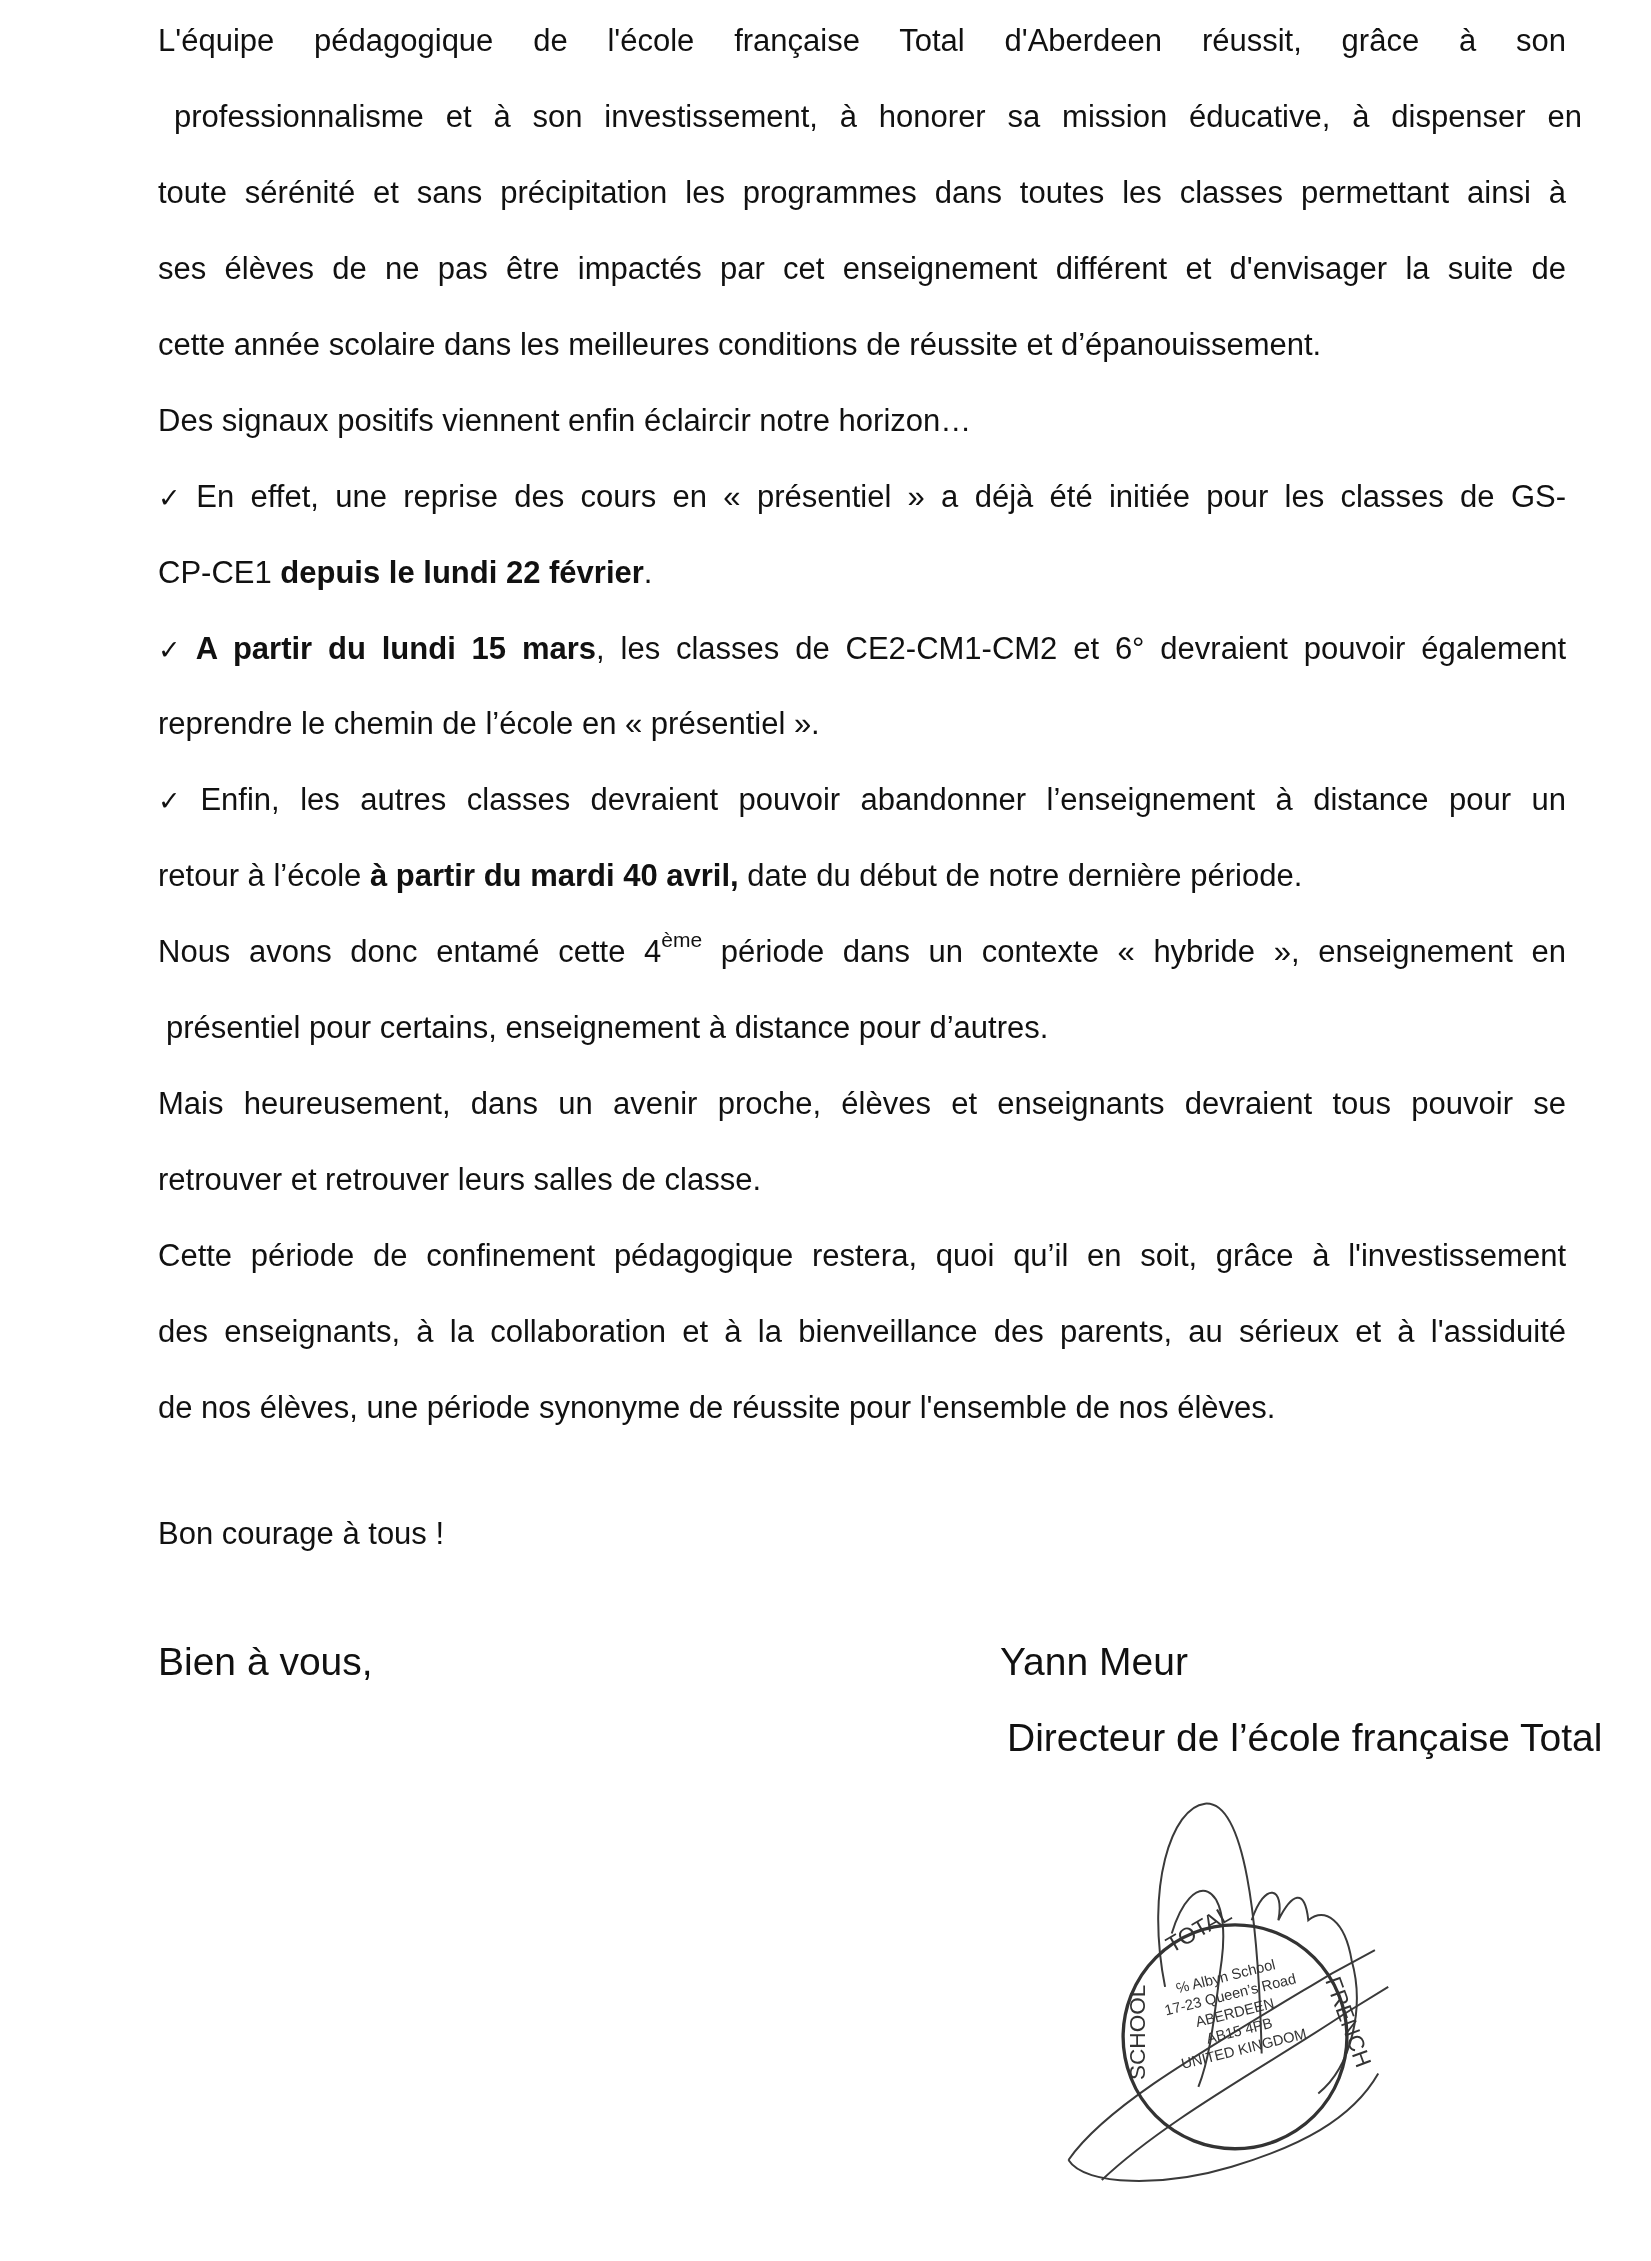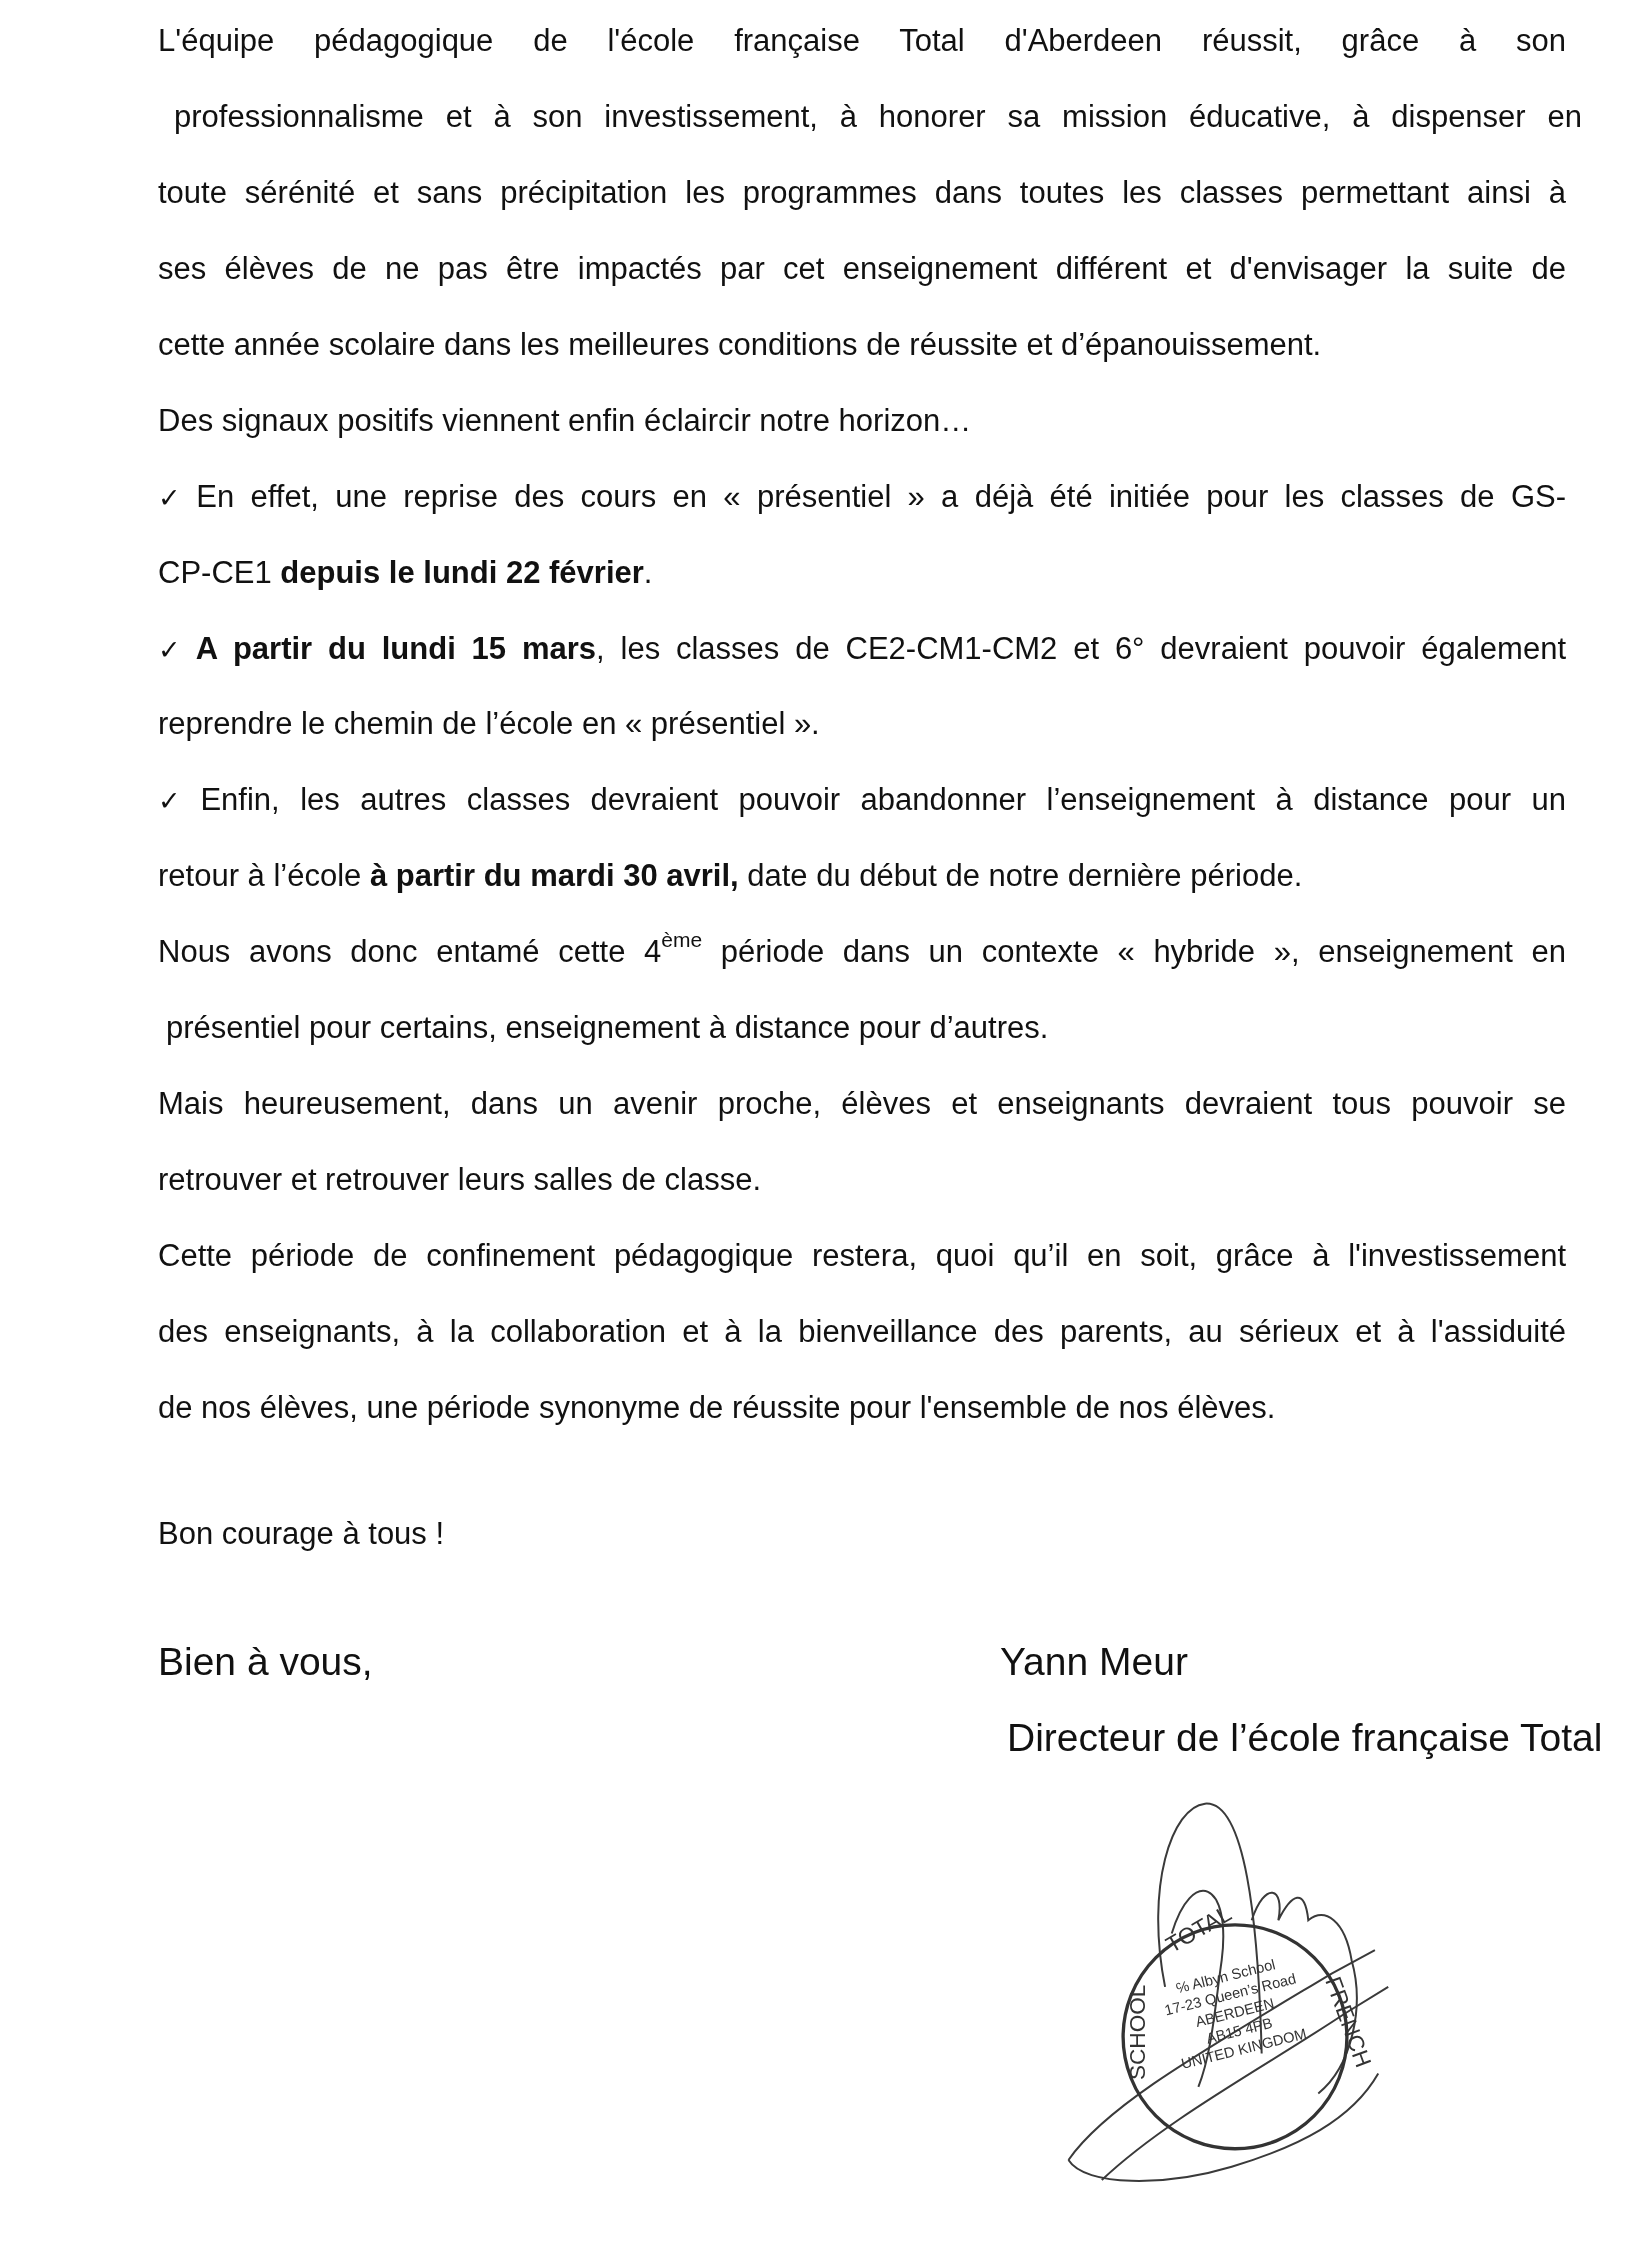--- a/index.html
+++ b/index.html
@@ -41,21 +41,21 @@
 
   <div class="line justify" style="top:613px;">
     <span class="check">✓</span><b>A partir du lundi 15 mars</b><span>, les classes de CE2-CM1-CM2 et 6° devraient pouvoir également</span>
   </div>
   <div class="line" style="top:688px;">reprendre le chemin de l’école en « présentiel ».</div>
 
   <div class="line justify" style="top:764px;">
     <span class="check">✓</span><span>Enfin, les autres classes devraient pouvoir abandonner l’enseignement à distance pour un</span>
   </div>
   <div class="line" style="top:840px;">
-    <span>retour à l’école </span><b>à partir du mardi 30 avril,</b><span> date du début de notre dernière période.</span>
+    <span>retour à l’école </span><b>à partir du mardi 40 avril,</b><span> date du début de notre dernière période.</span>
   </div>
 
   <div class="line justify" style="top:916px;">
     <span>Nous avons donc entamé cette 4</span><sup>ème</sup><span> période dans un contexte « hybride », enseignement en</span>
   </div>
   <div class="line" style="top:992px;margin-left:8px;">présentiel pour certains, enseignement à distance pour d’autres.</div>
 
   <div class="line justify" style="top:1068px;">Mais heureusement, dans un avenir proche, élèves et enseignants devraient tous pouvoir se</div>
   <div class="line" style="top:1144px;">retrouver et retrouver leurs salles de classe.</div>
 

